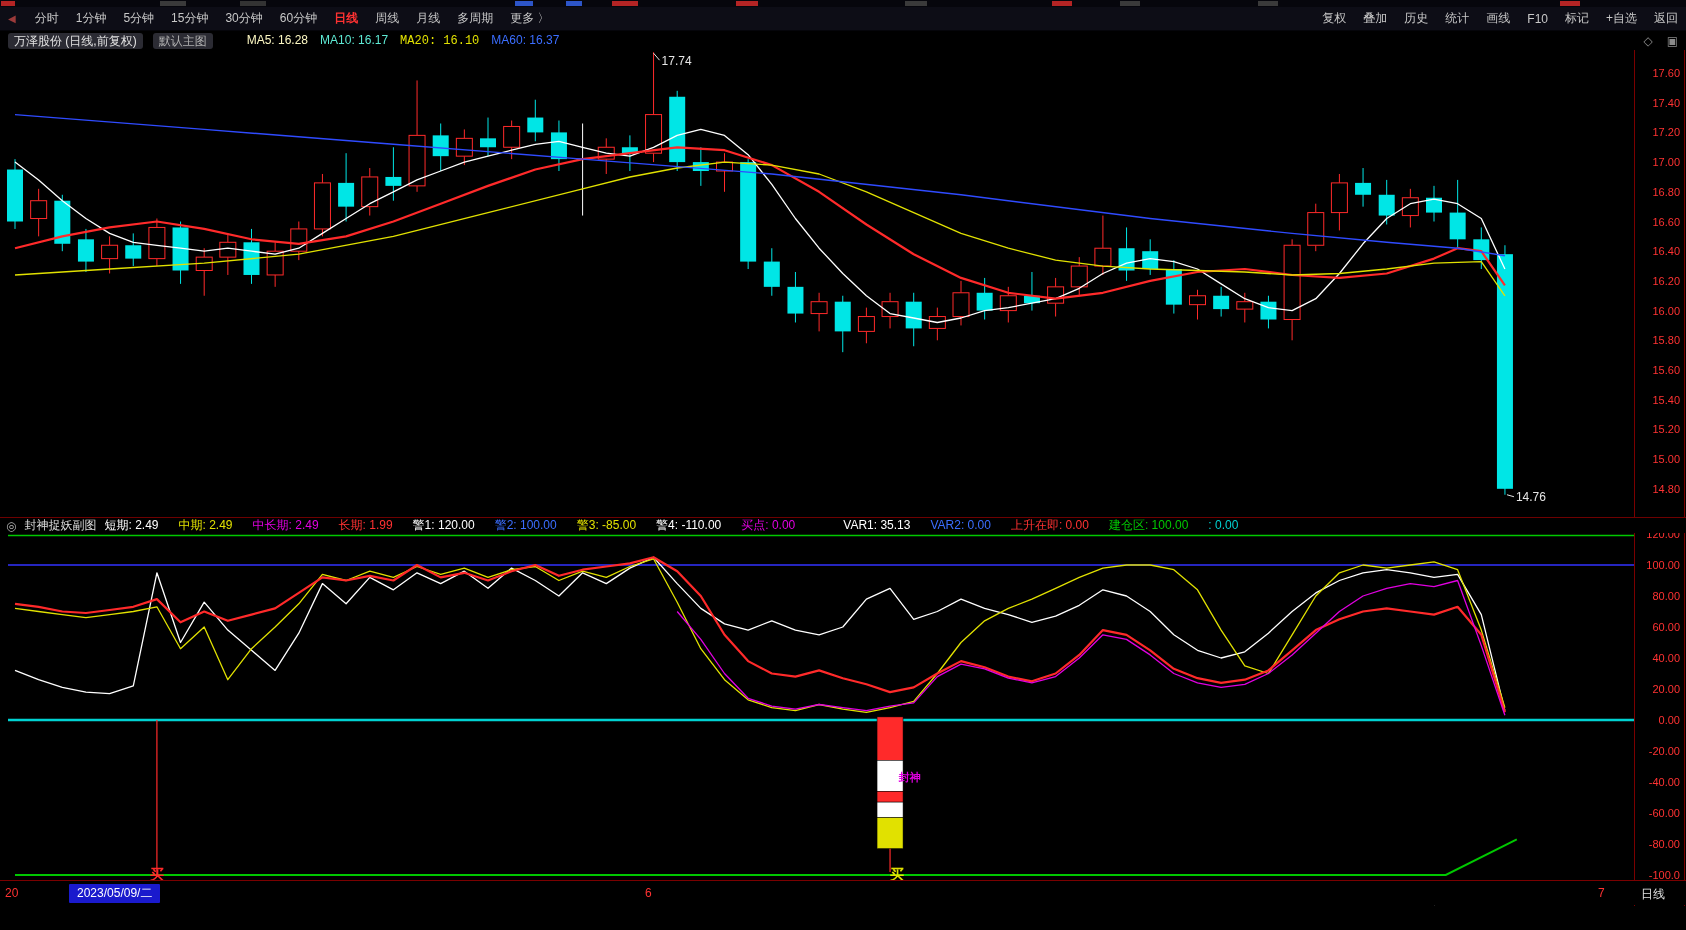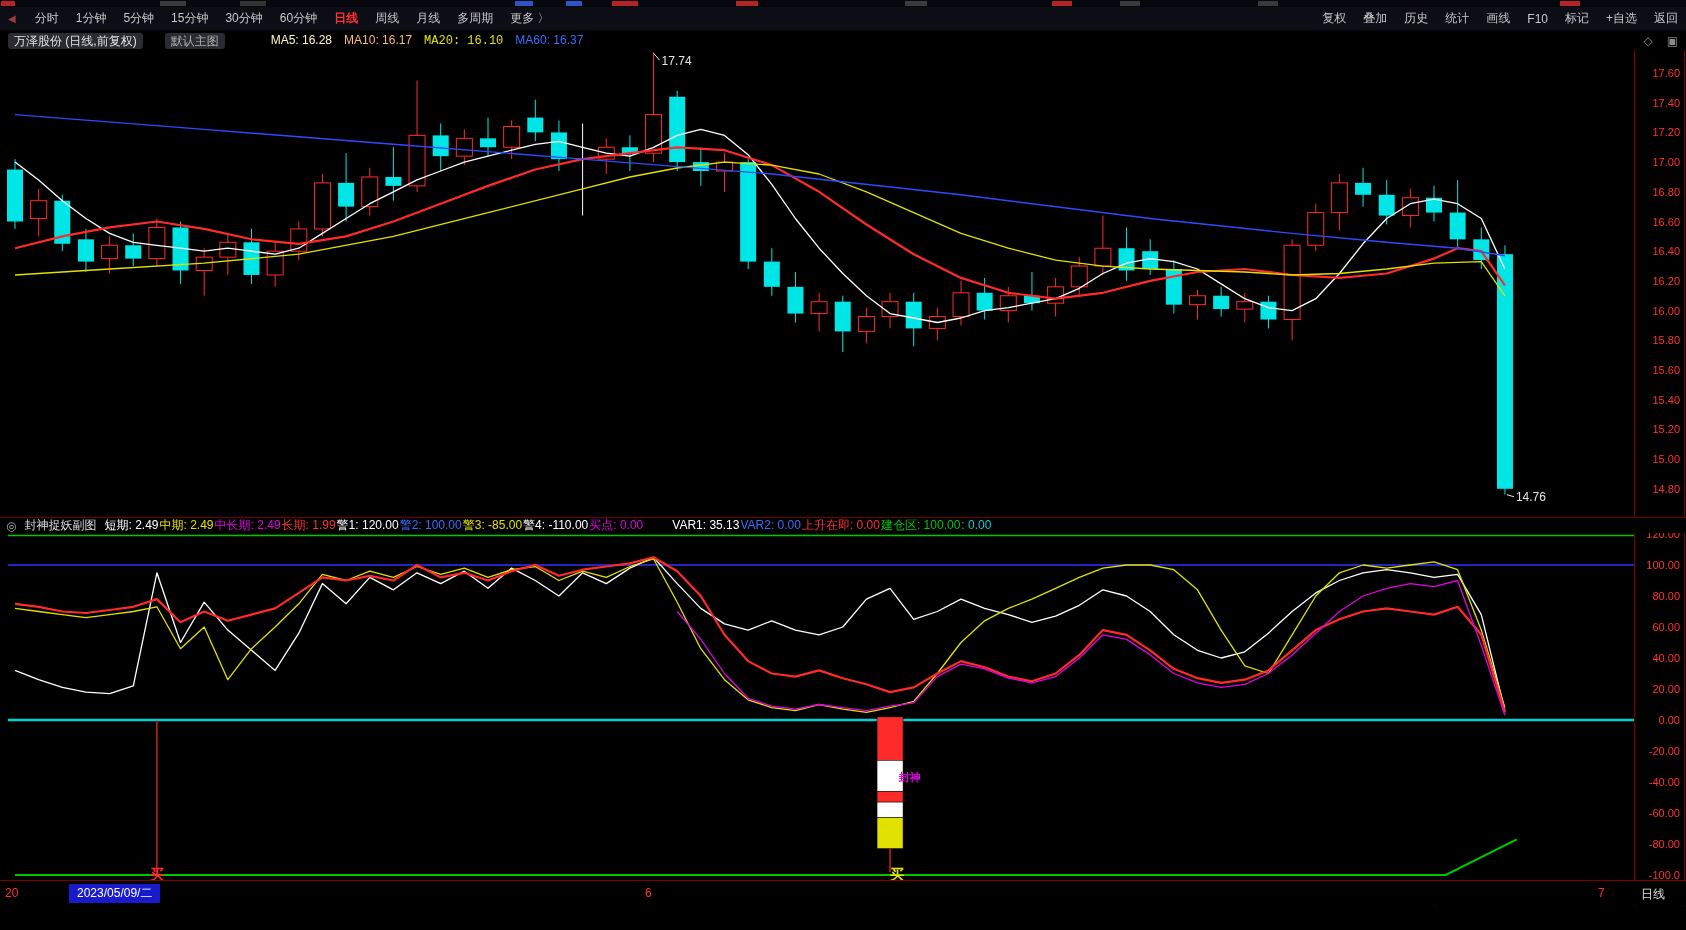--- a/index.html
+++ b/index.html
@@ -12,31 +12,31 @@
   .toolbar{position:absolute;top:7px;left:0;width:1686px;height:24px;background:#0d0d16;
            display:flex;align-items:center;justify-content:space-between;padding:0 8px;box-sizing:border-box;
            font-size:12px;color:#c8c8c8;border-bottom:1px solid #05050a;}
   .tb-group{display:flex;align-items:center;gap:17px;white-space:nowrap;}
   .tb-group.right{}
   .tb-item{cursor:default;}
   .tb-item.active{color:#ff3232;font-weight:bold;}
   .back-icon{color:#9b3a3a;font-size:10px;margin-right:2px;}
   
   .main-header{position:absolute;top:31px;left:0;width:1686px;height:19px;display:flex;align-items:center;
-               gap:22px;padding:8px 8px;box-sizing:border-box;font-size:12px;color:#c8c8c8;background:#000;}
+               gap:10px;padding:8px 8px;box-sizing:border-box;font-size:12px;color:#c8c8c8;background:#000;}
   .pill{background:#2b2b33;border-radius:3px;padding:0 6px;line-height:16px;color:#e2e2e2;}
   .pill.dim{color:#b0b0b0;}
   .hv{margin-right:12px;}
   .corner-icons{margin-left:auto;display:flex;gap:14px;color:#8a8a8a;font-size:12px;}
   
   .sub-header{position:absolute;top:517px;left:0;width:1686px;height:16px;display:flex;align-items:center;
               gap:8px;padding:0 6px;box-sizing:border-box;font-size:12px;color:#dcdcdc;background:#000;
               border-top:1px solid #6e0000;z-index:3;}
   .circ{color:#b4b4b4;font-size:12px;}
-  .iv{margin-right:1px;white-space:nowrap;}
+  .iv{margin-right:20px;white-space:nowrap;}
   .iv.gap{margin-left:28px;}
   svg{position:absolute;left:0;background:transparent;}
   #main-svg{top:50px;z-index:1;}
   #sub-svg{top:530px;z-index:1;}
   
   .status-bar{position:absolute;top:880px;left:0;width:1686px;height:24px;background:#000;
               border-top:1px solid #7a0000;font-size:12px;z-index:4;}
   .frag20{position:absolute;left:5px;top:5px;color:#ff3232;}
   .date-pill{position:absolute;left:22px;top:3px;background:#1a1acd;color:#fff;padding:1px 8px;border-radius:1px;margin-left:47px;}
   .month-marker{position:absolute;top:5px;color:#ff3232;}
@@ -84,21 +84,21 @@
       <span class="tb-item">F10</span>
       <span class="tb-item">标记</span>
       <span class="tb-item">+自选</span>
       <span class="tb-item">返回</span>
     </div>
 </div>
 
 <div class="main-header">
   <span class="pill">万泽股份 (日线,前复权)</span>
   <span class="pill dim">默认主图</span>
-  <span id="ma-values"><span class="hv" style="color: #fef9c3; margin-left: 24px;">MA5: 16.28</span><span class="hv" style="color: #fdba74;">MA10: 16.17</span><span class="hv" style="color: rgb(225, 225, 0); font-family: Liberation Mono, monospace;">MA20: 16.10</span><span class="hv" style="color: rgb(59, 110, 255);">MA60: 16.37</span></span>
+  <span id="ma-values"><span class="hv" style="color: #fef9c3; margin-left: 24px;">MA5: 16.28</span><span class="hv" style="color: #5eead4;">MA10: 16.17</span><span class="hv" style="color: rgb(225, 225, 0); font-family: Liberation Mono, monospace;">MA20: 16.10</span><span class="hv" style="color: rgb(59, 110, 255);">MA60: 16.37</span></span>
   <span class="corner-icons">
     <span>◇</span>
     <span>▣</span>
   </span>
 </div>
 
 <svg id="main-svg" width="1686" height="467">
     <line x1="1634.5" y1="0" x2="1634.5" y2="467" stroke="#7a0000"></line>
     <line x1="1684.5" y1="0" x2="1684.5" y2="467" stroke="#7a0000"></line>
     <text x="1680" y="27.0" fill="#ff3232" font-size="11" text-anchor="end">17.60</text>

